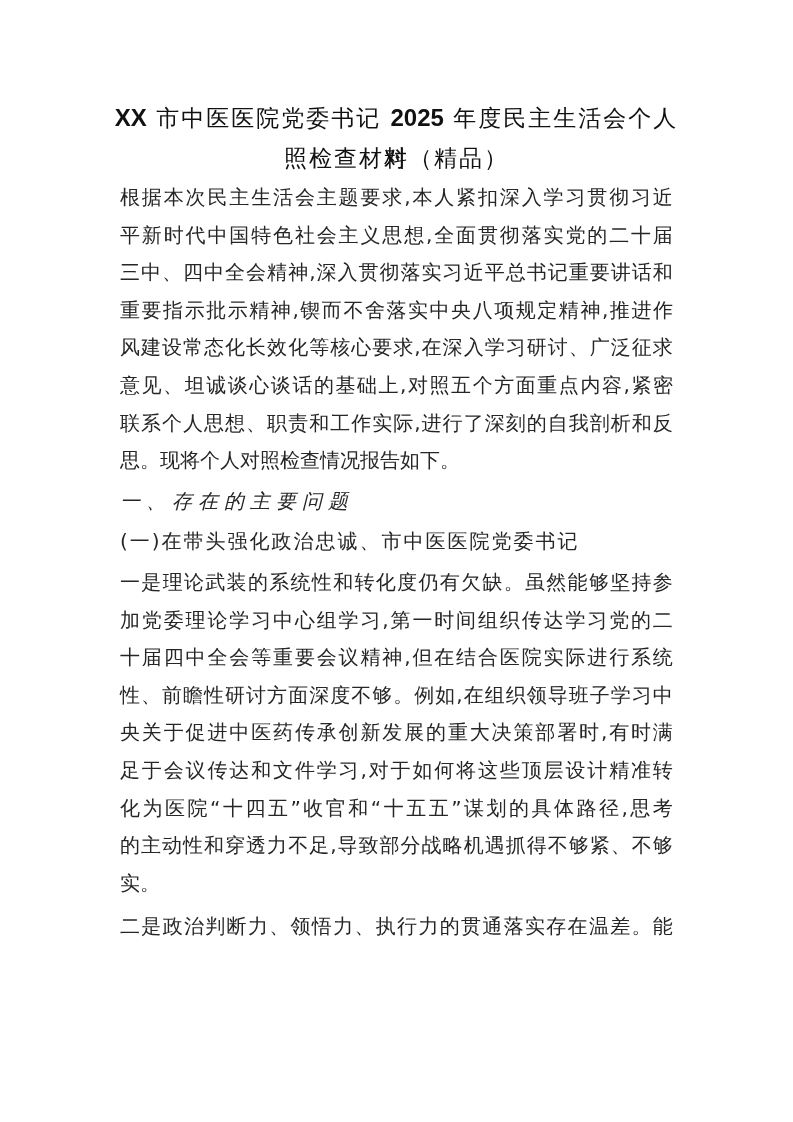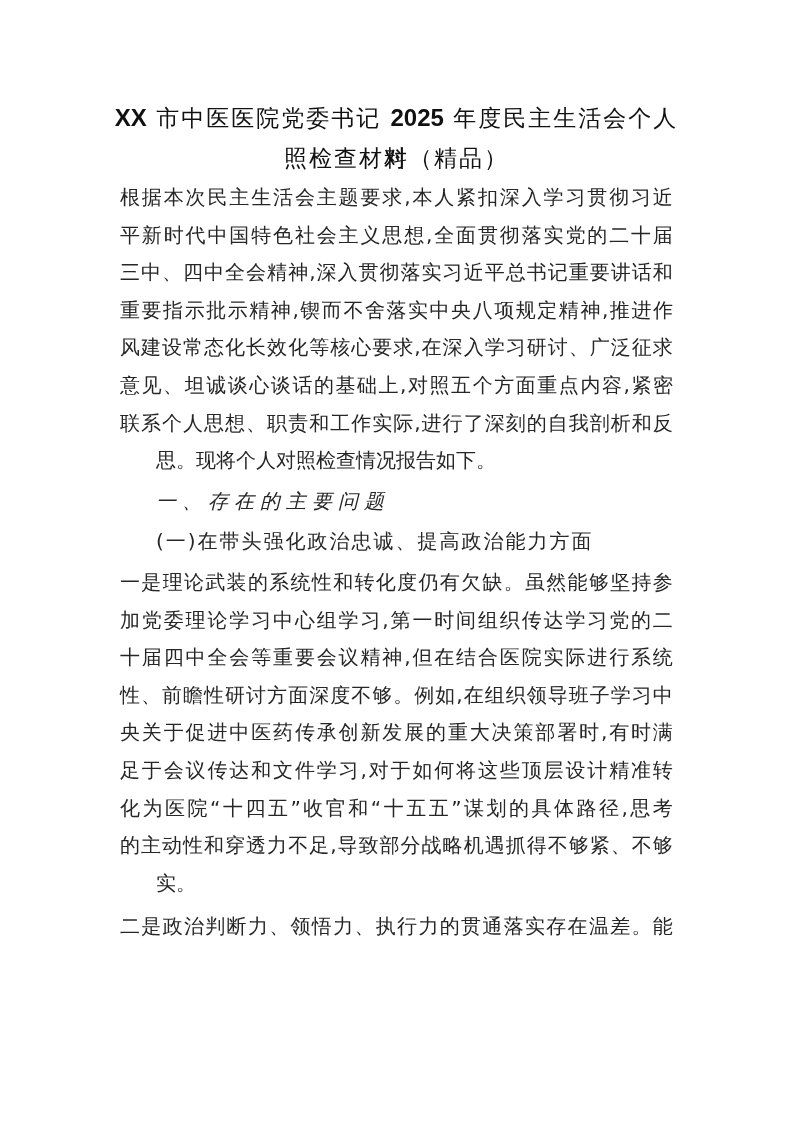--- a/index.html
+++ b/index.html
@@ -44,21 +44,21 @@
   .line {
     display: block;
     height: 37.6px;
     line-height: 37.6px;
     font-size: 20px;
     white-space: nowrap;
     text-align: justify;
     text-align-last: justify;
     color: #262626;
   }
-  .line.last { text-align-last: left; margin-left: 36px; }
+  .line.last { text-align-last: left; }
   .gap-sm { height: 3px; }
   .gap-md { height: 6px; }
 </style>
 </head>
 <body>
 
 <div class="page">
 
   <div class="title title-1">
     <span class="b">XX</span><span> 市中医医院党委书记 </span><span class="b">2025</span><span> 年度民主生活会个人对</span>
@@ -269,21 +269,21 @@
           <span>和</span>
           <span>反</span>
         </span>
       <span class="line last">思。现将个人对照检查情况报告如下。</span>
     </div>
 
     <div class="gap-sm"></div>
     <span class="line last" style="letter-spacing:6px;font-style:italic;">一、存在的主要问题</span>
 
     <div class="gap-sm"></div>
-    <span class="line last" style="letter-spacing:2px;">(一)在带头强化政治忠诚、提高政治能力方面</span>
+    <span class="line last" style="letter-spacing:2px;">(一)在带头强化政治忠诚、市中医医院党委书记</span>
 
     <div class="gap-sm"></div>
     <div>
       <span class="line" style="display: flex; justify-content: space-between;">
           <span>一</span>
           <span>是</span>
           <span>理</span>
           <span>论</span>
           <span>武</span>
           <span>装</span>

